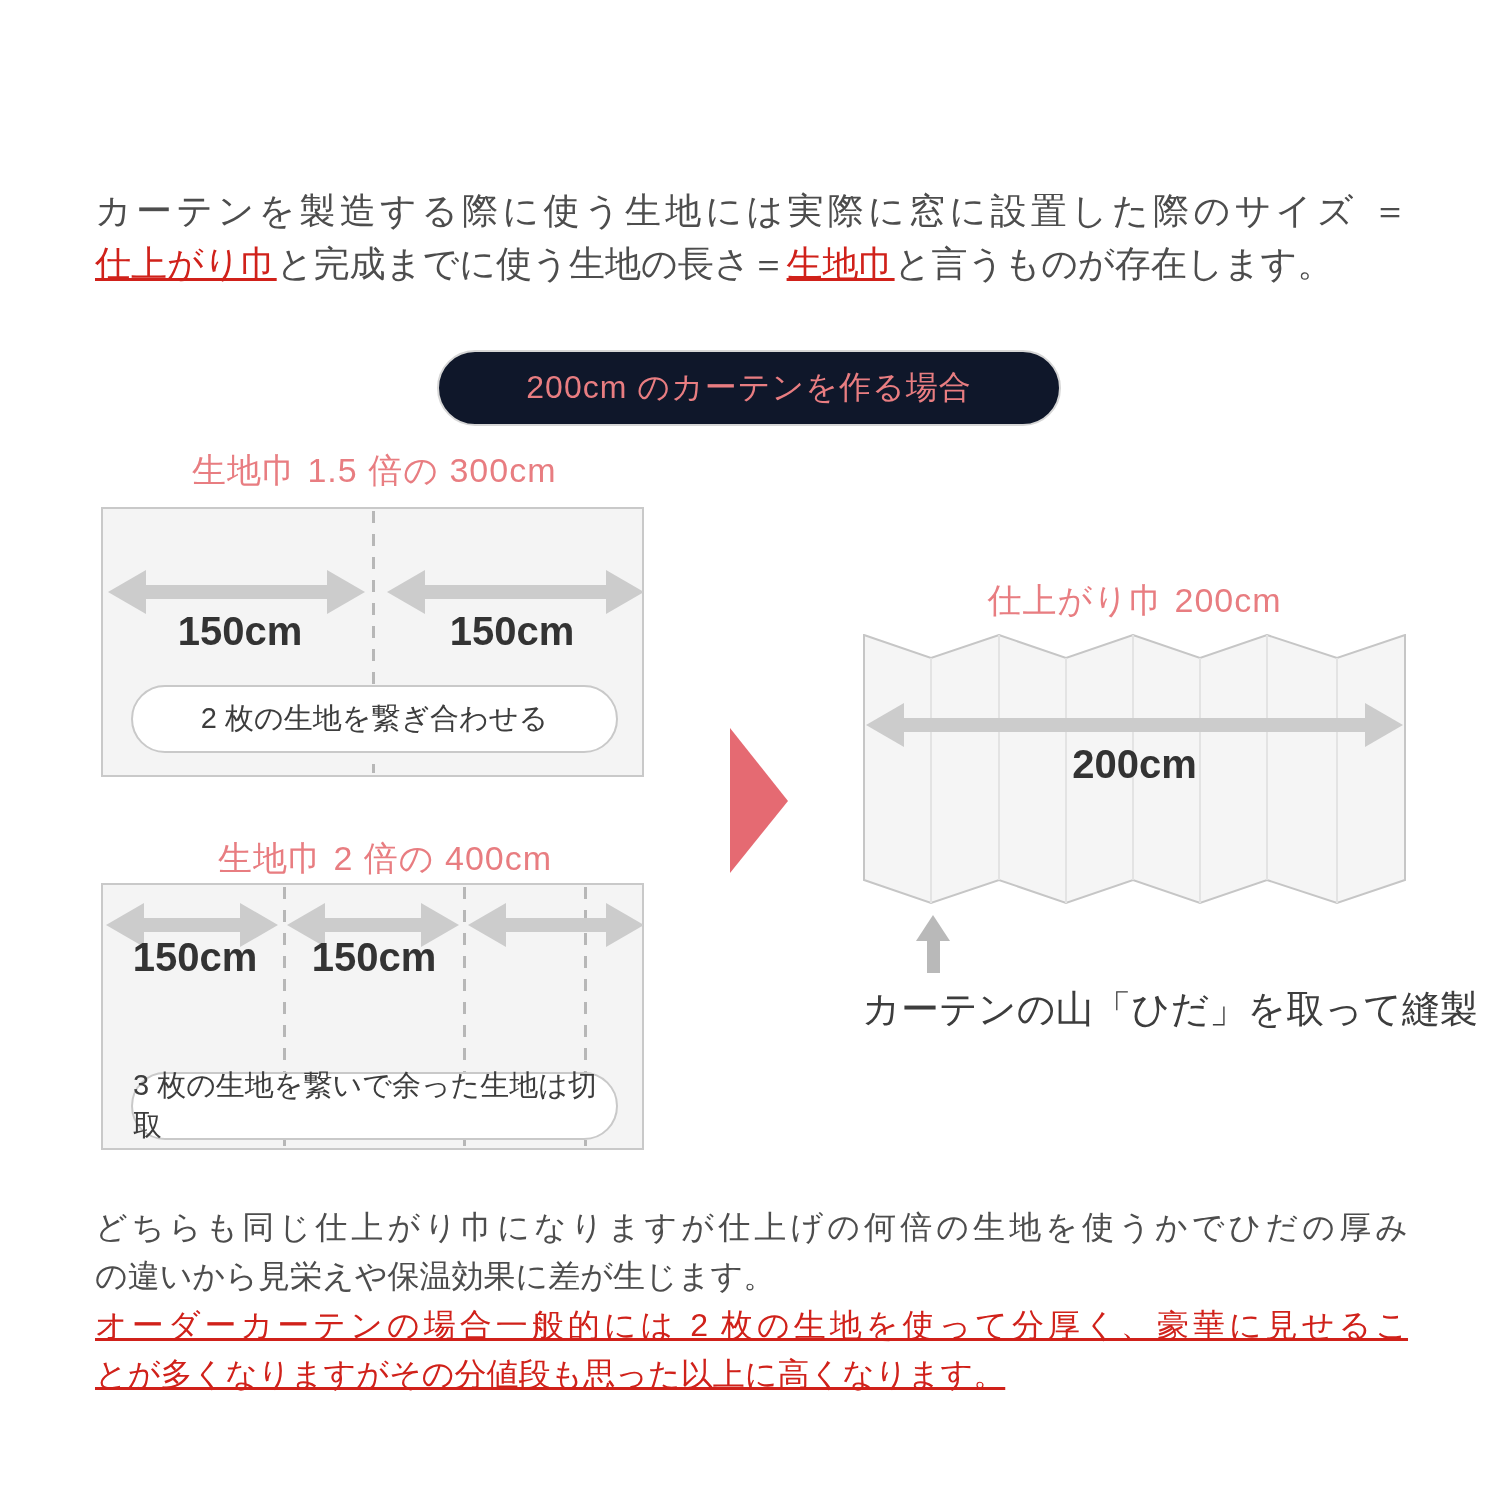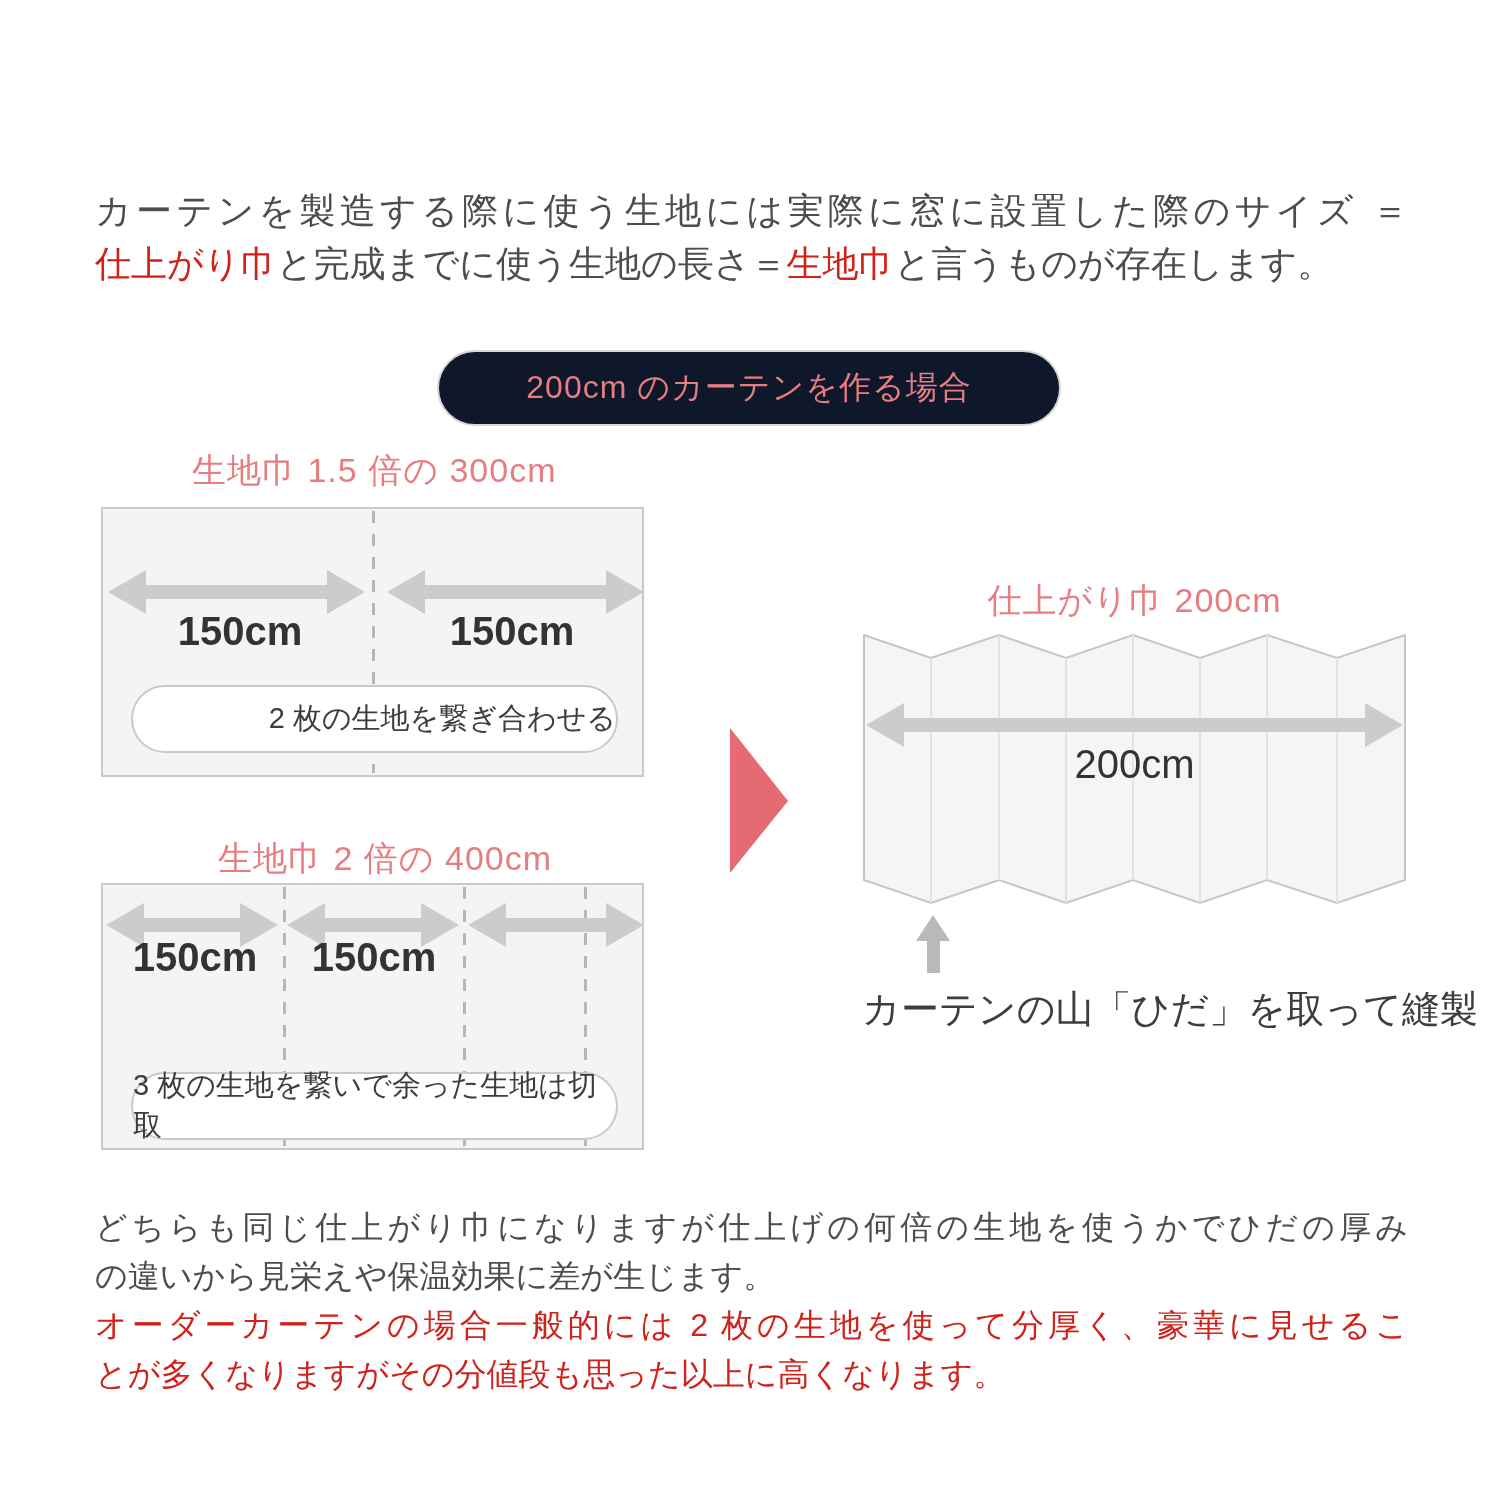--- a/index.html
+++ b/index.html
@@ -13,21 +13,21 @@
     background:#ec8185; border-radius:38px;
     display:flex; align-items:center; justify-content:center;
     color:#ffffff; font-size:36px; font-weight:500; letter-spacing:1px;
   }
   
   .intro {
     position:absolute; left:95px; top:184px; width:1313px;
     font-size:36px; line-height:53px; color:#4d4d4d;
   }
   .jline { text-align:justify; text-align-last:justify; }
-  .red { color:#d0211a; }
+  .red { color:#d0211a;text-decoration:underline; }
   
   .case-pill {
     position:absolute; left:437px; top:350px; width:624px; height:76px;
     background:#0f172a; border:2px solid #d6d6d6; border-radius:40px;
     display:flex; align-items:center; justify-content:center;
     font-size:32px; color:#e87d81; box-sizing:border-box; letter-spacing:1px;
   }
   
   .fab-title { position:absolute; font-size:34px; color:#e87d81; letter-spacing:1px; }
   .fab-title.a { left:192px; top:448px; }
@@ -54,39 +54,39 @@
   .harrow::after  { right:0; border-left:38px solid #cccccc; }
   
   .measure {
     position:absolute; width:160px; text-align:center;
     font-size:40px; font-weight:bold; color:#333333;
   }
   
   .note-pill {
     position:absolute; left:28px; width:487px; height:68px;
     background:#ffffff; border:2px solid #c9c9c9; border-radius:34px;
-    display:flex; align-items:center; justify-content:flex-end;
+    display:flex; align-items:center; justify-content:center;
     font-size:29px; color:#3d3d3d; box-sizing:border-box;
   }
   
   .flow-triangle {
     position:absolute; left:730px; top:728px; width:0; height:0;
     border-top:73px solid transparent; border-bottom:72px solid transparent;
     border-left:58px solid #e56a72;
   }
   
   .result-title {
     position:absolute; left:863px; top:578px; width:543px; text-align:center;
     font-size:34px; color:#e87d81; letter-spacing:1px;
   }
   .curtain-svg { position:absolute; left:863px; top:634px; }
   .result-arrow { left:866px; top:703px; width:537px; }
   .result-measure {
     position:absolute; left:863px; top:742px; width:543px; text-align:center;
-    font-size:40px; font-weight:normal; color:#333333;
+    font-size:40px; font-weight:bold; color:#333333;
   }
   .up-arrow { position:absolute; left:916px; top:915px; width:34px; }
   .up-arrow .head {
     width:0; height:0; margin:0 auto;
     border-left:17px solid transparent; border-right:17px solid transparent;
     border-bottom:26px solid #b9b9b9;
   }
   .up-arrow .shaft { width:13px; height:32px; background:#b9b9b9; margin:0 auto; }
   .result-caption { position:absolute; left:862px; top:984px; font-size:38px; color:#3d3d3d; }
   

